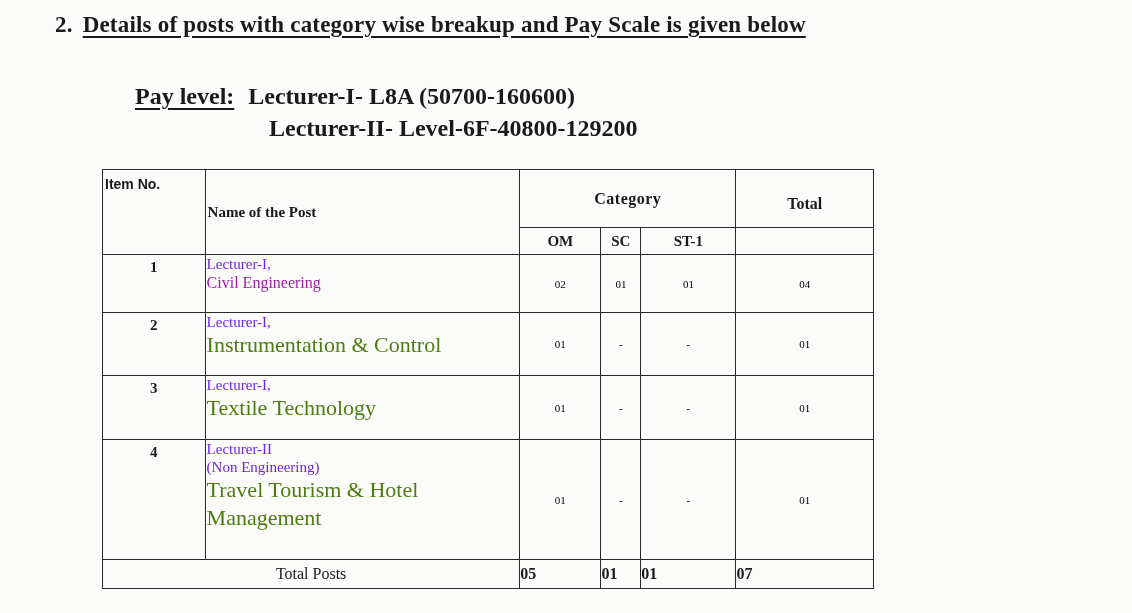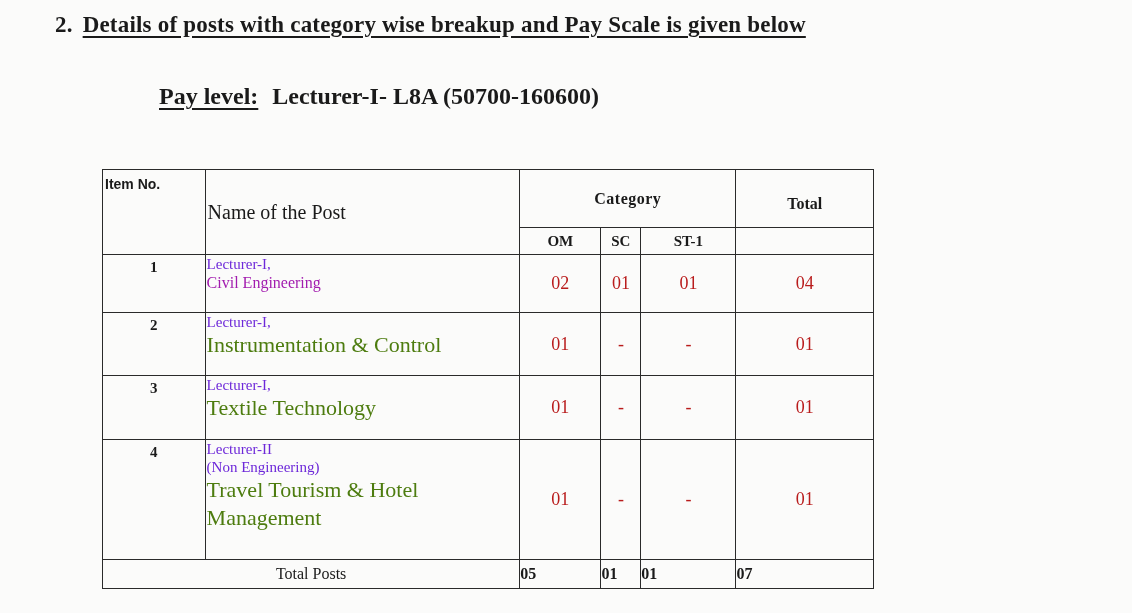--- a/index.html
+++ b/index.html
@@ -15,67 +15,68 @@
     font-size:23px; font-weight:bold; letter-spacing:0.2px;
     white-space:nowrap;
   }
   .heading .num { margin-right:10px; }
   .heading .txt { text-decoration:underline; text-underline-offset:4px; }
   .pay {
     position:absolute; left:135px; top:80px;
     font-size:24px; font-weight:bold; line-height:32px;
     white-space:nowrap;
   }
-  .pay .lbl { text-decoration:underline; text-underline-offset:4px; margin-right:14px;margin-left:24px; }
+  .pay .lbl { text-decoration:underline; text-underline-offset:4px; margin-right:14px; }
   .pay .line2 { padding-left:134px; display:block; }
   table.posts {
     position:absolute; left:102px; top:169px;
     border-collapse:collapse;
     width:772px;
   }
   table.posts td {
     border:1.5px solid #2a2a2a;
     padding:0;
     vertical-align:middle;
   }
   .h-item {
     width:132px; height:57px; vertical-align:top !important;
     font-family:"Liberation Sans", "DejaVu Sans", sans-serif;
     font-weight:bold; font-size:14px; padding:6px 0 0 2px !important;
   }
-  .h-name { width:322px; font-weight:normal; font-size:20px; padding-left:2px !important; }
+  .h-name { width:322px; font-weight:bold; font-size:15px; padding-left:2px !important; }
   .h-cat { text-align:center; font-weight:bold; font-size:16px; letter-spacing:0.5px; height:57px; }
   .h-total { width:183px; text-align:center; font-weight:bold; font-size:16px; padding-top:10px !important; }
   .sub { text-align:center; font-size:15px; font-weight:bold; height:26px; }
   .c-om { width:105px; }
   .c-sc { width:48px; }
   .c-st { width:127px; }
   .item-no { text-align:center; vertical-align:top !important; font-weight:bold; font-size:15px; padding-top:4px !important; }
   .post { vertical-align:top !important; color:#555; padding-left:1px !important; }
   .post .small { font-size:15px; line-height:18px; display:block; color:#6d28d9; }
   .post .big { font-size:22px; line-height:28px; display:block; color:#4d7c0f; }
   .post .mid { font-size:16px; line-height:20px; display:block; color:#a21caf; }
-  .val { text-align:center; font-size:18px; color:#b91c1c; }
+  .val { text-align:center; font-size:11px; color:#000000; }
   .r1 td { height:53px; }
   .r2 td { height:58px; }
   .r3 td { height:59px; }
   .r4 td { height:115px; }
   .rt td { height:28px; }
   .tot-lbl { text-align:center; font-weight:normal; font-size:16px; }
   .tot-val { text-align:left; font-weight:bold; font-size:16px; }
 </style>
 </head>
 <body>
 
 <div class="heading">
   <span class="num">2.</span><span class="txt">Details of posts with category wise breakup and Pay Scale is given below</span>
 </div>
 
 <div class="pay">
   <span class="lbl">Pay level:</span><span>Lecturer-I-  L8A (50700-160600)</span>
+  <span class="line2">Lecturer-II- Level-6F-40800-129200</span>
 </div>
 
 <table class="posts">
   <tbody>
       <tr>
     <td class="h-item" rowspan="2">Item No.</td>
     <td class="h-name" rowspan="2">Name of the Post</td>
     <td class="h-cat" colspan="3">Category</td>
     <td class="h-total">Total</td>
   </tr>

